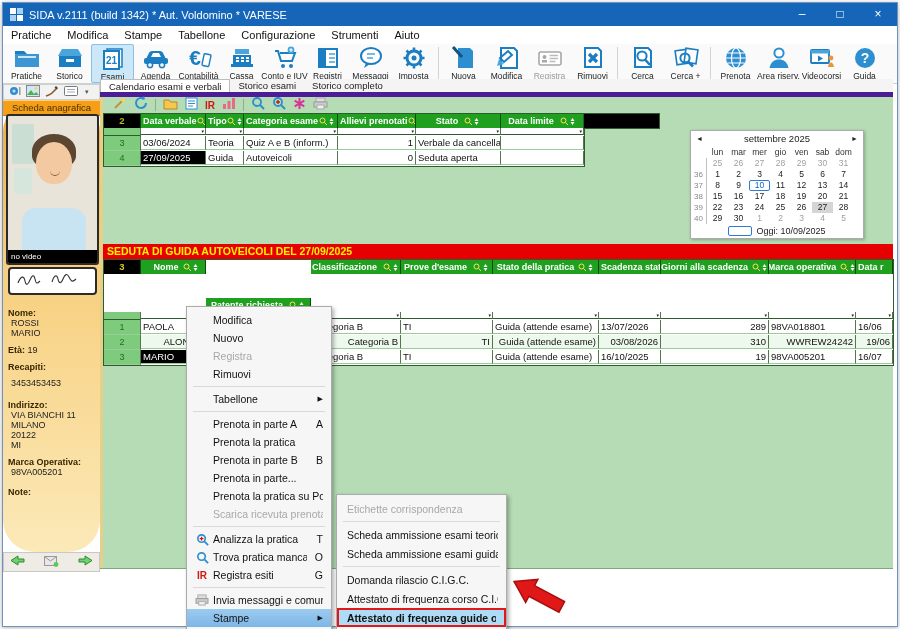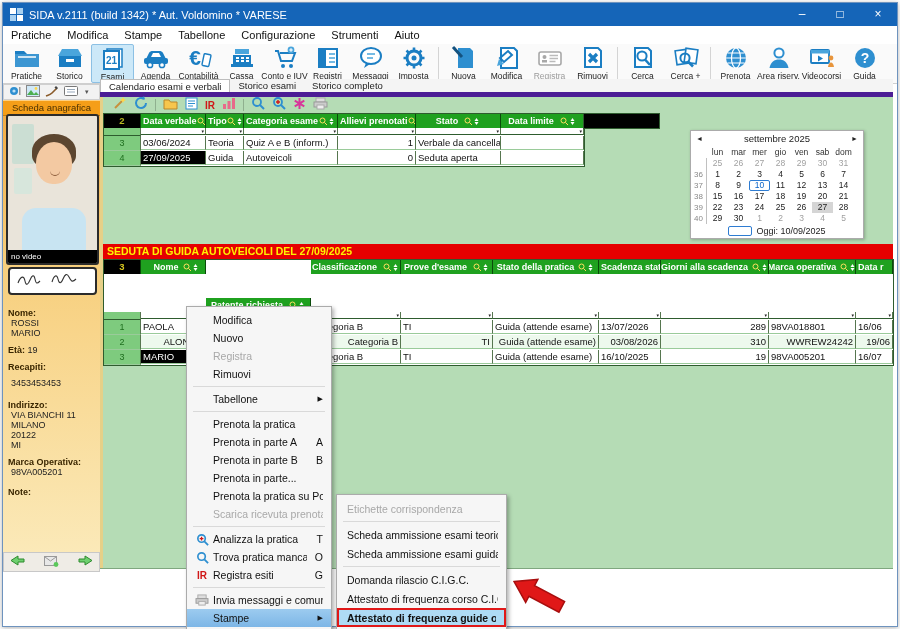--- a/index.html
+++ b/index.html
@@ -20,21 +20,21 @@
   .tbb .lb{font-size:8.5px;color:#222;white-space:nowrap;margin-top:0px;}
   .tbb.active{background:#CCE8F8;border:1px solid #8CC0E4;border-radius:2px;}
   .tbb.disabled .lb{color:#9B9B9B;}
   .tbsep{width:1px;background:#D4D4D4;margin:3px 3px;}
   
   #tabs{position:absolute;left:97px;top:76px;width:793px;height:13px;display:flex;font-size:9.5px;color:#222;border-bottom:6px solid #4c1d95;background:#F4F4F4;}
   #tabs .tab{padding:0 8px;line-height:13px;}
   #tabs .tab.active{background:#fff;border:1px solid #BDBDBD;border-bottom:none;}
   
   #minibar{position:absolute;left:0;top:81px;width:97px;height:16px;background:#F2F2F2;border:1px solid #CFCFCF;box-sizing:border-box;display:flex;align-items:center;gap:5px;padding-left:5px;}
-  #sidebar{position:absolute;left:0;top:97px;width:97px;height:452px;background:linear-gradient(#F2A93F,#F7CE7B 35%,#FBE9B8);}
+  #sidebar{position:absolute;left:0;top:97px;width:97px;height:452px;background:linear-gradient(#F2A93F,#F7CE7B 35%,#FBE9B8);border-radius:32px;}
   #sbheader{height:14px;background:#F59E18;border-top:1px solid #FFD080;border-bottom:1px solid #C87F10;color:#4A3000;font-size:9.5px;text-align:center;line-height:14px;}
   #photo{position:absolute;left:3px;top:14px;width:89px;height:147px;background:#E9E4DA;border:2px solid #2B2B2B;border-radius:3px;overflow:hidden;}
   .shelf{position:absolute;left:4px;top:8px;width:22px;height:40px;background:#CBDED3;border-radius:2px;}
   .shelf2{position:absolute;left:6px;top:52px;width:18px;height:26px;background:#D7E6DC;border-radius:2px;}
   .hair{position:absolute;left:24px;top:18px;width:44px;height:34px;background:#5C4630;border-radius:55% 55% 40% 40%;}
   .face{position:absolute;left:28px;top:26px;width:36px;height:42px;background:#F3C9A2;border-radius:50% 50% 46% 46%;}
   .smile{position:absolute;left:42px;top:54px;width:10px;height:5px;border-bottom:1.5px solid #8A5B3A;border-radius:0 0 8px 8px;}
   .shirt{position:absolute;left:14px;top:92px;width:64px;height:42px;background:#C8E4F2;border-radius:14px 14px 0 0;}
   #novideo{position:absolute;left:0;bottom:0;width:100%;height:13px;background:#000;color:#fff;font-size:8px;line-height:13px;padding-left:3px;box-sizing:border-box;}
   #signature{position:absolute;left:5px;top:167px;width:85px;height:24px;background:#fff;border:2px solid #2B2B2B;border-radius:4px;}
@@ -753,26 +753,26 @@
         </div>
     <div class="msep"></div>
     <div class="mi">
           <span class="mic"></span>
           <span class="ml">Tabellone</span>
           <span class="marr">▶</span>
         </div>
     <div class="msep"></div>
     <div class="mi">
           <span class="mic"></span>
-          <span class="ml">Prenota la pratica</span>
-        </div>
-    <div class="mi">
-          <span class="mic"></span>
           <span class="ml">Prenota in parte A</span>
           <span class="msc">A</span>
+        </div>
+    <div class="mi">
+          <span class="mic"></span>
+          <span class="ml">Prenota la pratica</span>
         </div>
     <div class="mi">
           <span class="mic"></span>
           <span class="ml">Prenota in parte B</span>
           <span class="msc">B</span>
         </div>
     <div class="mi">
           <span class="mic"></span>
           <span class="ml">Prenota in parte...</span>
         </div>

